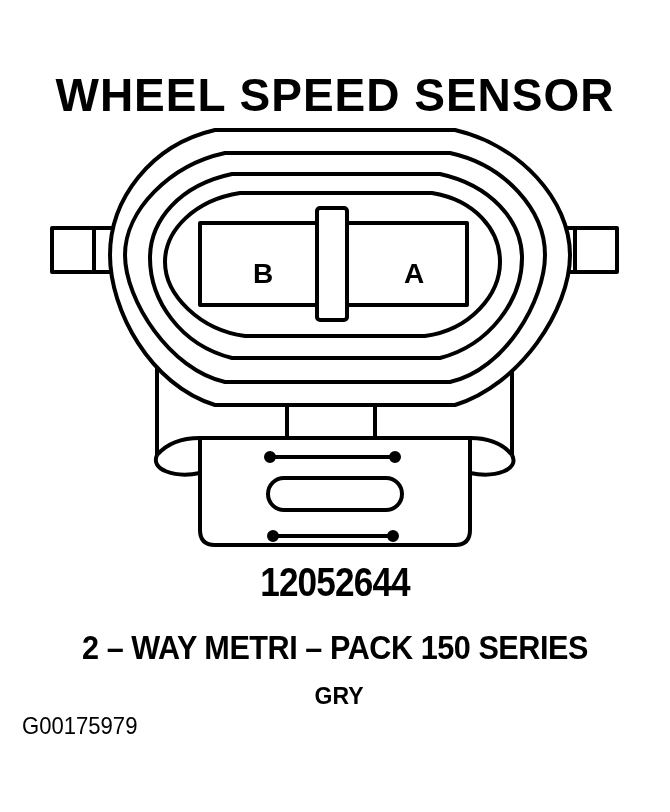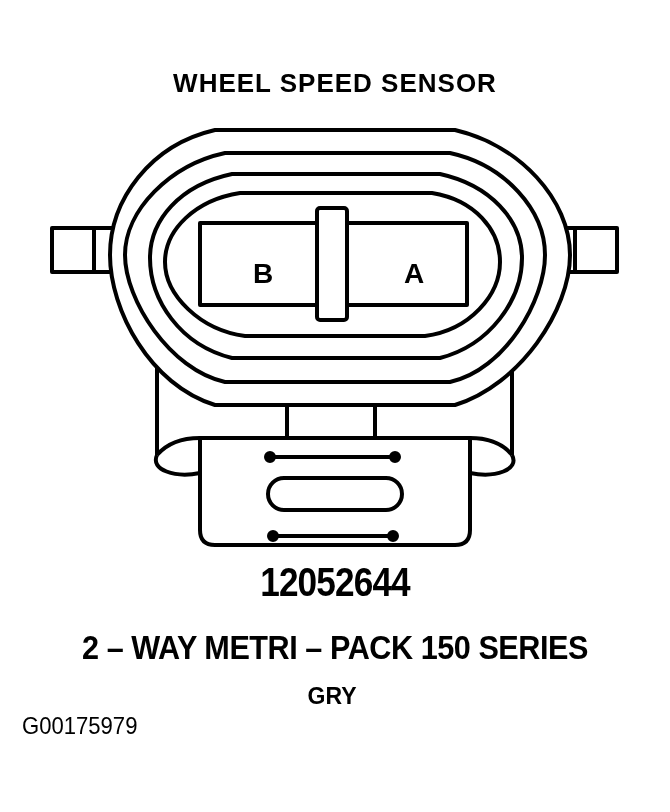--- a/index.html
+++ b/index.html
@@ -1,21 +1,21 @@
 <!DOCTYPE html>
 <html><head>
   <meta charset="utf-8">
   <style>
     html, body { margin: 0; padding: 0; background: #ffffff; }
     body { width: 670px; height: 812px; position: relative; overflow: hidden; font-family: "Liberation Sans", sans-serif; color: #000; }
-    .title { position: absolute; left: 0; top: 68px; width: 670px; text-align: center; font-weight: bold; font-size: 26px; letter-spacing: 1px; }
+    .title { position: absolute; left: 0; top: 68px; width: 670px; text-align: center; font-weight: bold; font-size: 46px; letter-spacing: 1px; }
     svg.diagram { position: absolute; left: 0; top: 0; }
     .part-number { position: absolute; left: 0; top: 560px; width: 670px; text-align: center; font-weight: bold; font-size: 40px; letter-spacing: -1px; transform: scaleX(0.88); }
     .series { position: absolute; left: 0; top: 628px; width: 670px; text-align: center; font-weight: bold; font-size: 34px; transform: scaleX(0.9); letter-spacing: -0.5px; }
-    .color { position: absolute; left: 0; top: 683px; width: 664px; text-align: center; font-weight: bold; font-size: 23px; padding-left: 0; }
+    .color { position: absolute; left: 0; top: 683px; width: 664px; text-align: center; font-weight: bold; font-size: 23px; padding-left: 7px; }
     .figid { position: absolute; left: 22px; top: 712px; font-size: 24px; transform: scaleX(0.92); transform-origin: left; }
     .pin { font-family: "Liberation Sans", sans-serif; font-weight: bold; font-size: 28px; }
   </style>
 </head>
 <body>
 
 <div class="title">WHEEL SPEED SENSOR</div>
 
 <svg class="diagram" width="670" height="812" viewBox="0 0 670 812" fill="none" stroke="#000" stroke-width="4" stroke-linejoin="round">
 

